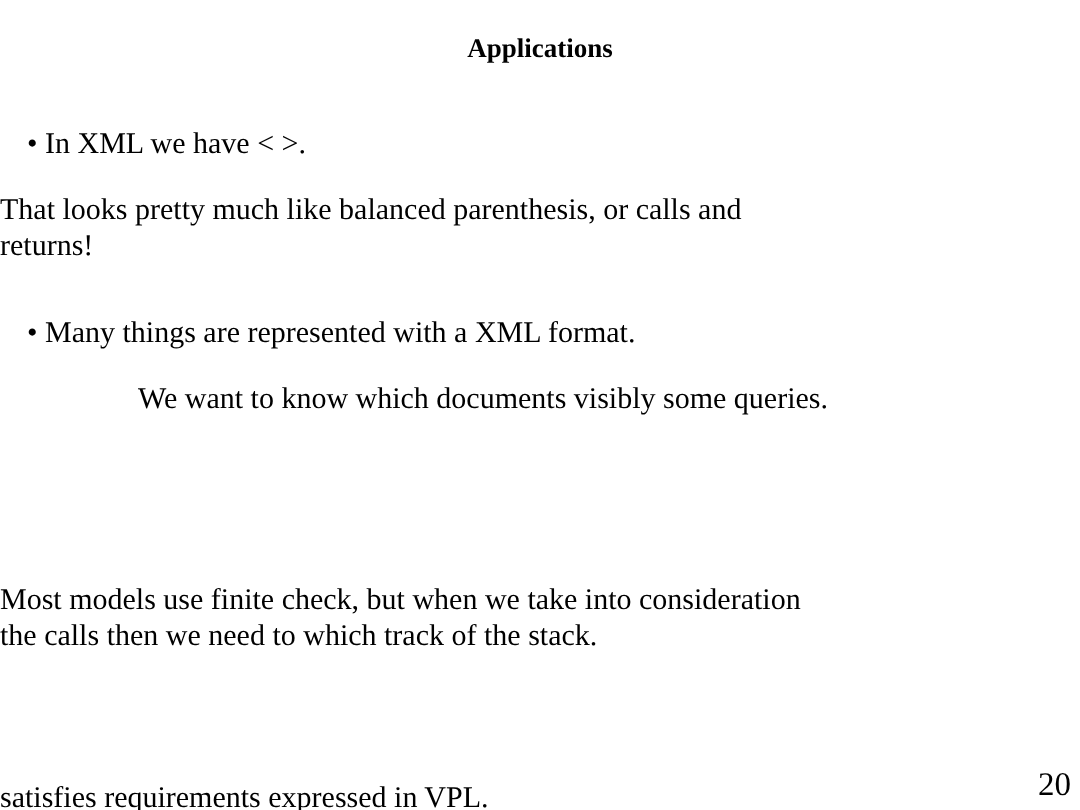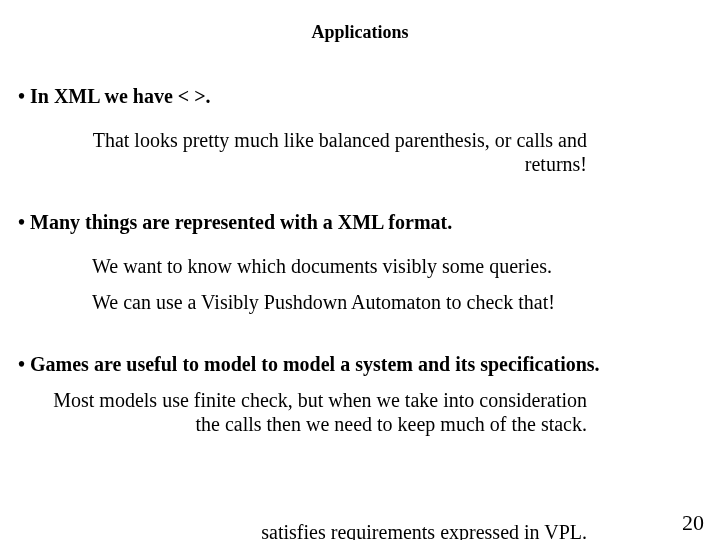--- a/index.html
+++ b/index.html
@@ -27,62 +27,59 @@
     font-size: 18px;
     font-weight: bold;
   }
   .body-text {
     font-size: 20px;
     line-height: 1.2;
   }
   .bullet {
     position: absolute;
     left: 18px;
-    font-weight: bold;
   }
   .bullet::before {
     content: "• ";
   }
   .centered {
     position: absolute;
     left: 0;
     width: 587px;
-    text-align: right;
+    text-align: left;
     font-family: Liberation Serif, serif;
   }
   .indent {
     position: absolute;
     left: 92px;
   }
   .page-num {
     position: absolute;
-    right: 16px;
+    right: 6px;
     bottom: 4px;
     font-size: 22px;
   }
 </style>
 </head>
 <body>
 
 <div class="slide">
 
   <div class="title">Applications</div>
 
   <div class="body-text bullet" style="top:84px;">In XML we have &lt; &gt;.</div>
 
   <div class="body-text centered" style="top:128px;">That looks pretty much like balanced parenthesis, or calls and</div>
   <div class="body-text bullet" style="top:210px;">Many things are represented with a XML format.</div>
 
   <div class="body-text centered" style="top:152px;">returns!</div>
 
   <div class="body-text indent" style="top:254px;">We want to know which documents visibly some queries.</div>
-  <div class="body-text indent" style="top:290px;">We can use a Visibly Pushdown Automaton to check that!</div>
 
-  <div class="body-text bullet" style="top:352px;">Games are useful to model to model a system and its specifications.</div>
 
   <div class="body-text centered" style="top:388px;">Most models use finite check, but when we take into consideration</div>
-  <div class="body-text centered" style="top:412px;">the calls then we need to keep much of the stack.</div>
+  <div class="body-text centered" style="top:412px;">the calls then we need to which track of the stack.</div>
 
   <div class="body-text centered" style="top:504px;margin-top:16px;">satisfies requirements expressed in VPL.</div>
 
   <div class="page-num">20</div>
 
 </div>
 
 </body></html>

